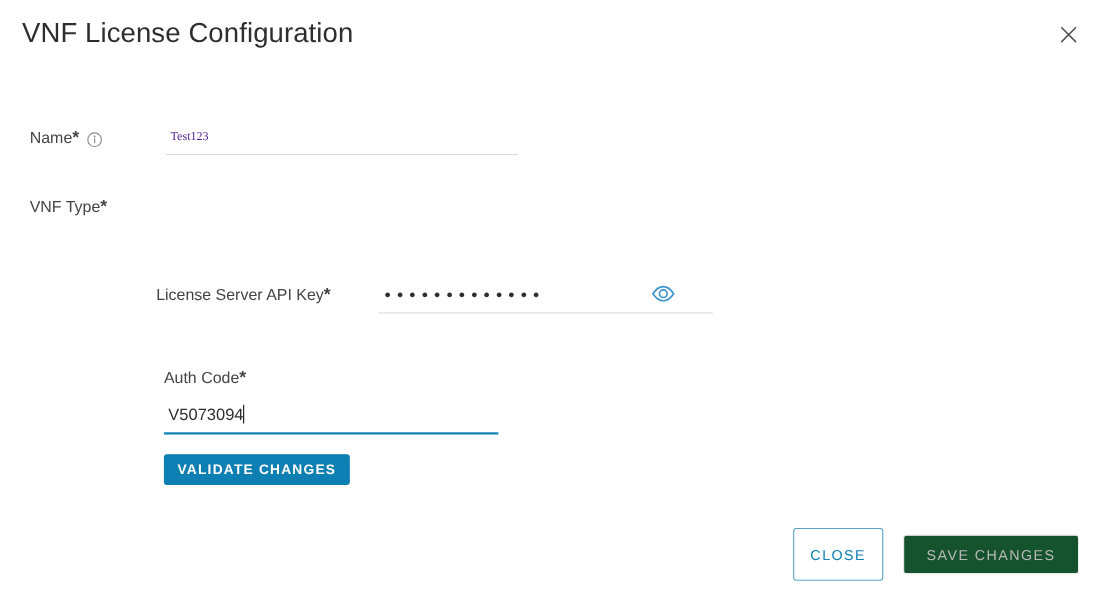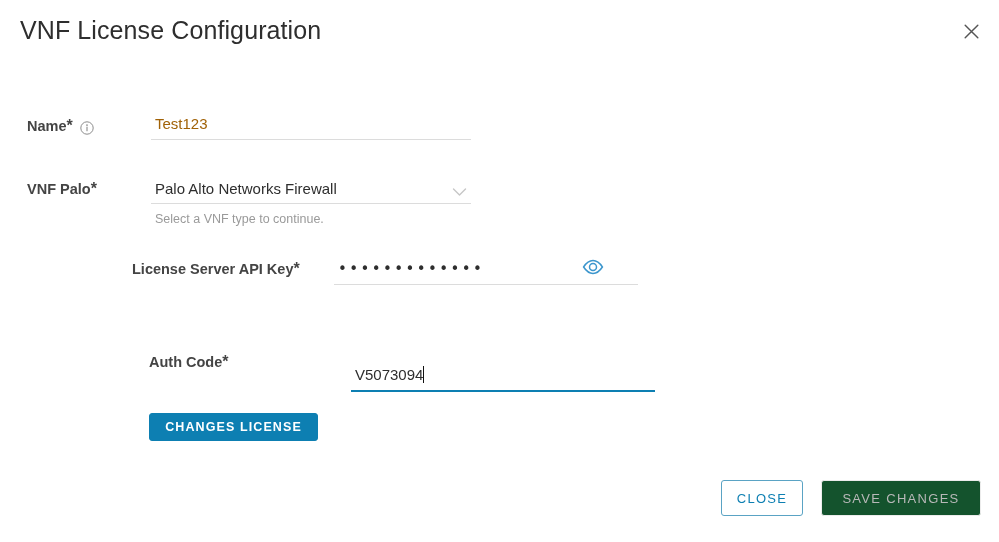--- a/index.html
+++ b/index.html
@@ -60,21 +60,21 @@
   }
 
   .form-row {
     position: absolute;
     display: flex;
     align-items: flex-start;
   }
 
   .field-label {
     font-size: 14.5px;
-    font-weight: bold;
+    font-weight: normal;
     color: #444444;
     line-height: 19px;
     white-space: nowrap;
   }
   .req-star {
     font-weight: bold;
     color: #444444;
   }
 
   .info-icon {
@@ -89,23 +89,23 @@
   
   .underline-input-wrap {
     position: relative;
   }
   .underline-input {
     width: 100%;
     border: none;
     border-bottom: 1px solid #dcdcdc;
     outline: none;
     background: transparent;
-    font-family: Liberation Sans, sans-serif;
-    font-size: 15px;
-    color: #a16207;
+    font-family: Liberation Serif, serif;
+    font-size: 11px;
+    color: #4c1d95;
     padding: 0 0 6px 4px;
     height: 26px;
     line-height: 20px;
   }
   .underline-input::placeholder { color: #9a9a9a; }
 
   
   .select-wrap {
     position: relative;
     border-bottom: 1px solid #dcdcdc;
@@ -205,21 +205,21 @@
   .footer-buttons {
     position: absolute;
     right: 18px;
     top: 8px;
     display: flex;
     gap: 0px;
     align-items: center;
   }
   #close-text-button {
     width: 82px;
-    height: 36px;
+    height: 48px;
     background: #ffffff;
     color: #0d7fb2;
     border: 1px solid #5aa3c4;
     border-radius: 3px;
     font-family: "Liberation Sans", sans-serif;
     font-size: 13px;
     font-weight: 500;
     letter-spacing: 1.3px;
     cursor: pointer;
     padding: 0;
@@ -266,64 +266,53 @@
           </svg>
         </span>
     </div>
     <div class="underline-input-wrap" style="width:320px; margin-left:2px;">
       <input class="underline-input" id="name-input" type="text" value="Test123" style="">
     </div>
   </div>
 
   <div class="form-row" style="left:27px; top:115px;">
     <div style="width:122px; padding-top:3px;">
-      <span class="field-label">VNF Palo</span><span class="req-star">*</span>
-    </div>
-    <div style="width:320px; margin-left:2px;">
-      <div class="select-wrap">
-        <div class="select-display">Palo Alto Networks Firewall</div>
-        <span class="chevron-icon">
-          <svg width="15" height="10" viewBox="0 0 15 10" aria-hidden="true">
-            <path d="M1.5 2 L7.5 8 L13.5 2" stroke="#c6c6c6" stroke-width="1.4" fill="none" stroke-linecap="round" stroke-linejoin="round"></path>
-          </svg>
-        </span>
-      </div>
-      <div class="helper-text">Select a VNF type to continue.</div>
-    </div>
-  </div>
-
-  <div class="form-row" style="left:132px; top:196px;">
+      <span class="field-label">VNF Type</span><span class="req-star">*</span>
+    </div>
+  </div>
+
+  <div class="form-row" style="left:142px; top:196px;">
     <div style="width:202px; padding-top:2px;">
       <span class="field-label">License Server API Key</span><span class="req-star">*</span>
     </div>
     <div style="width:304px;">
       <div class="password-wrap">
         <div class="password-dots">•••••••••••••</div>
         <span class="eye-icon">
           <svg width="22" height="16" viewBox="0 0 22 16" aria-hidden="true">
             <path d="M1.6 8 C4.6 3.4, 8 1.6, 11 1.6 C14 1.6, 17.4 3.4, 20.4 8 C17.4 12.6, 14 14.4, 11 14.4 C8 14.4, 4.6 12.6, 1.6 8 Z" fill="none" stroke="#3c96cd" stroke-width="1.5"></path>
             <circle cx="11" cy="8" r="3.5" fill="none" stroke="#3c96cd" stroke-width="1.5"></circle>
           </svg>
         </span>
       </div>
     </div>
   </div>
 
-  <div class="form-row" style="left:149px; top:289px;">
+  <div class="form-row" style="left:149px; top:271px;flex-direction:column;">
     <div style="width:202px; padding-top:2px;">
       <span class="field-label">Auth Code</span><span class="req-star">*</span>
     </div>
     <div style="width:304px;margin-top:13px;">
       <div class="auth-value-wrap">
         <span class="auth-value">V5073094</span><span class="text-caret"></span>
       </div>
     </div>
   </div>
 
-  <button id="validate-license-button">CHANGES LICENSE</button>
+  <button id="validate-license-button">VALIDATE CHANGES</button>
 </div>
 
 <div id="dialog-footer">
   <div class="footer-buttons">
     <button id="close-text-button">CLOSE</button>
     <button id="save-changes-button" disabled="">SAVE CHANGES</button>
   </div>
 </div>
 
 </body></html>

